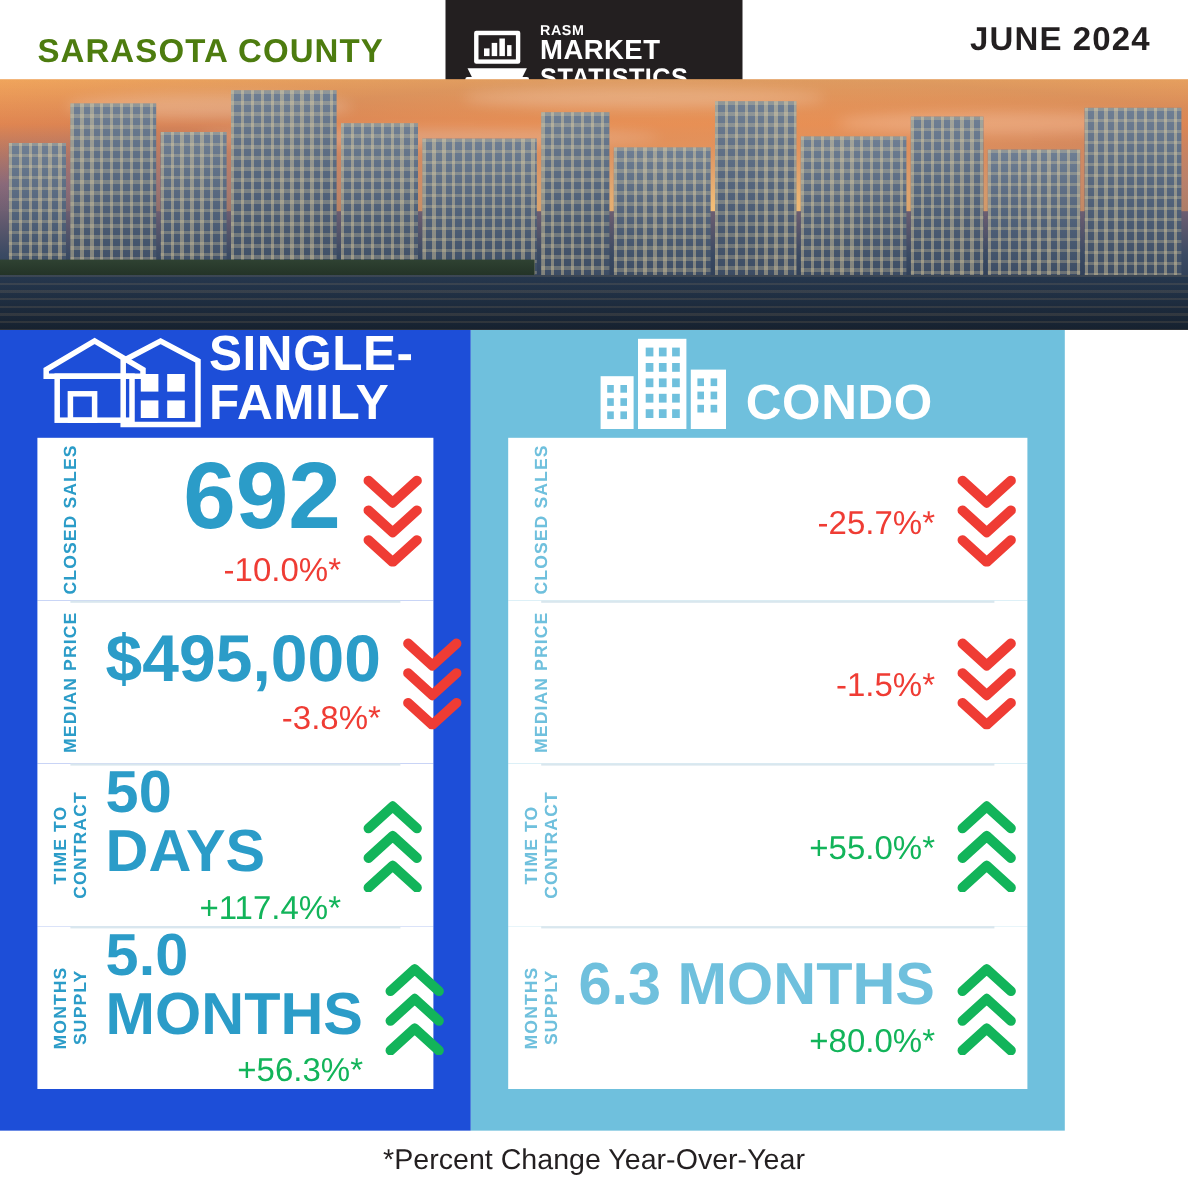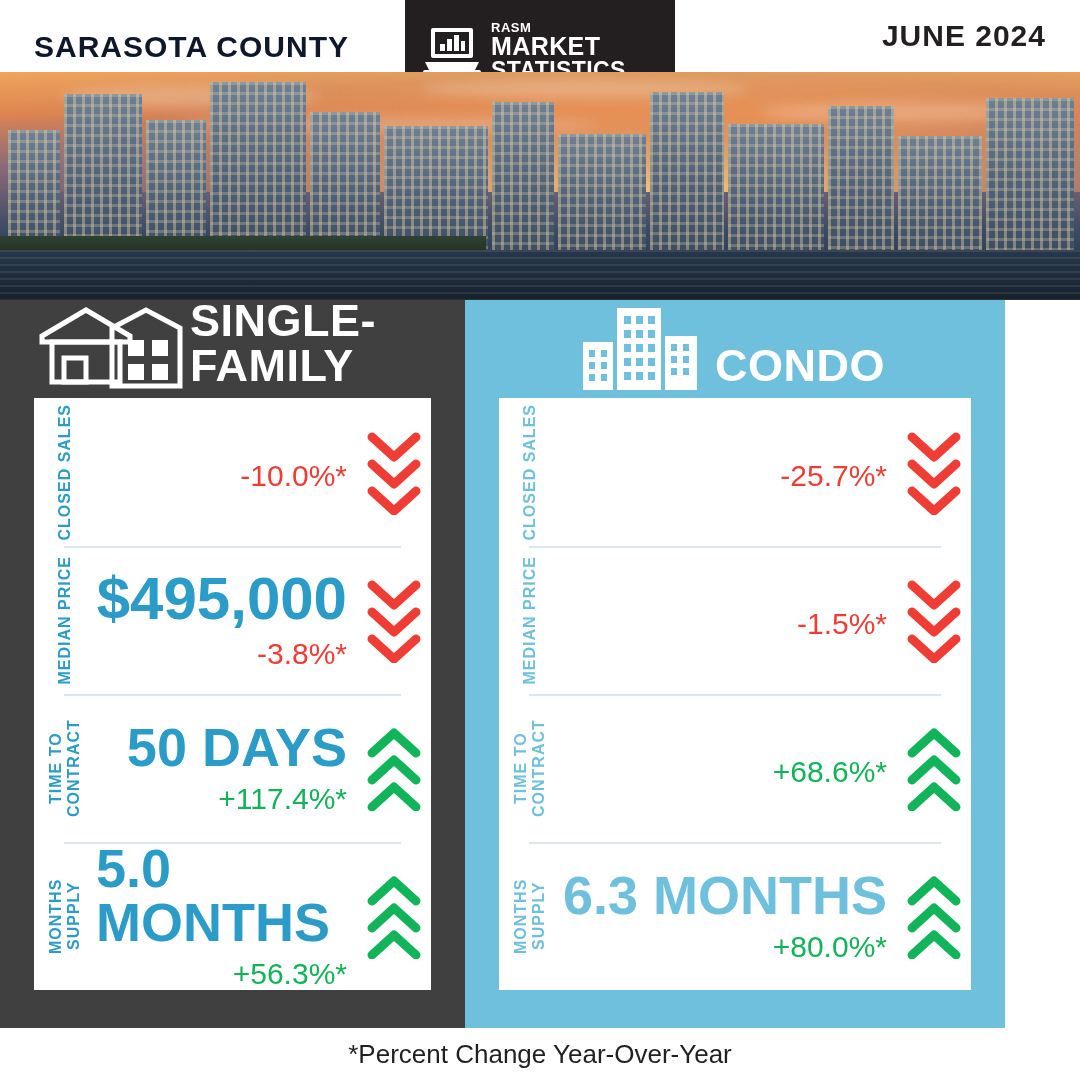--- a/index.html
+++ b/index.html
@@ -12,21 +12,21 @@
   .page { position: relative; width: 1080px; height: 1080px; }
 
   
   .header {
     position: absolute; top: 0; left: 0; width: 1080px; height: 72px;
     background: #ffffff;
     display: flex; align-items: center; justify-content: space-between;
   }
   .header-title {
     font-size: 30px; font-weight: bold; letter-spacing: 1px;
-    color: #0f172a; padding-left: 34px; white-space: nowrap; margin-top: 21px;
+    color: #4d7c0f; padding-left: 34px; white-space: nowrap; margin-top: 21px;
   }
   .header-date {
     font-size: 30px; font-weight: bold; letter-spacing: 1px;
     color: #231f20; padding-right: 34px; white-space: nowrap; margin-left: 40px;
   }
   .logo-box {
     position: absolute; left: 405px; top: 0; width: 270px; height: 100px;
     background: #231f20; color: #ffffff;
     display: flex; align-items: center; padding-left: 16px;
   }
@@ -70,21 +70,21 @@
     background-image: repeating-linear-gradient(to bottom, rgba(255,200,130,0.10) 0 2px, rgba(0,0,0,0) 2px 7px);
   }
   .shore {
     position: absolute; left: 0; bottom: 42px; width: 45%; height: 22px;
     background: linear-gradient(to bottom, #2f4232, #1d2b21);
   }
 
   
   .panels { position: absolute; top: 300px; left: 0; width: 1080px; height: 728px; display: flex; }
   .panel { position: relative; height: 728px; }
-  .panel-sf { width: 465px; background: #404040; }
+  .panel-sf { width: 428px; background: #1d4ed8; }
   .panel-condo { width: 540px; background: #6fc0dd; }
 
   .panel-head {
     position: relative; height: 98px; display: flex; align-items: flex-end;
     padding: 0 0 8px 34px;
   }
   .panel-title {
     font-size: 45px; font-weight: bold; color: #ffffff; letter-spacing: 0.5px;
     line-height: 1; margin-left: 6px; padding-bottom: 2px;
   }
@@ -205,20 +205,21 @@
         <div class="panel-title">SINGLE-FAMILY</div>
       </div>
 
       <div class="rows">
 
         <div class="row">
           <div class="row-label">
             <span>CLOSED SALES</span>
           </div>
           <div class="row-body">
+            <div class="value v-xl">692</div>
             <div class="change down">-10.0%*</div>
           </div>
           <div class="arrows">
             <svg viewBox="0 0 54 86">
               <path d="M5 8 L27 28 L49 8" fill="none" stroke="#ef3c34" stroke-width="9" stroke-linecap="round" stroke-linejoin="round"></path>
               <path d="M5 35 L27 55 L49 35" fill="none" stroke="#ef3c34" stroke-width="9" stroke-linecap="round" stroke-linejoin="round"></path>
               <path d="M5 62 L27 82 L49 62" fill="none" stroke="#ef3c34" stroke-width="9" stroke-linecap="round" stroke-linejoin="round"></path>
             </svg>
           </div>
         </div>
@@ -348,21 +349,21 @@
               <path d="M5 62 L27 82 L49 62" fill="none" stroke="#ef3c34" stroke-width="9" stroke-linecap="round" stroke-linejoin="round"></path>
             </svg>
           </div>
         </div>
 
         <div class="row">
           <div class="row-label">
             <span>TIME TO CONTRACT</span>
           </div>
           <div class="row-body">
-            <div class="change up">+68.6%*</div>
+            <div class="change up">+55.0%*</div>
           </div>
           <div class="arrows">
             <svg viewBox="0 0 54 86">
               <path d="M5 28 L27 8 L49 28" fill="none" stroke="#12b45a" stroke-width="9" stroke-linecap="round" stroke-linejoin="round"></path>
               <path d="M5 55 L27 35 L49 55" fill="none" stroke="#12b45a" stroke-width="9" stroke-linecap="round" stroke-linejoin="round"></path>
               <path d="M5 82 L27 62 L49 82" fill="none" stroke="#12b45a" stroke-width="9" stroke-linecap="round" stroke-linejoin="round"></path>
             </svg>
           </div>
         </div>
 

